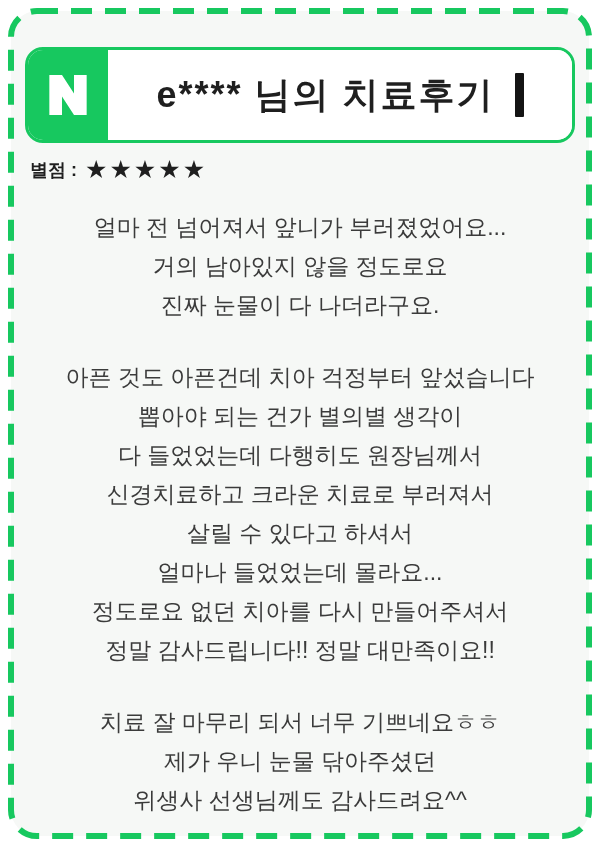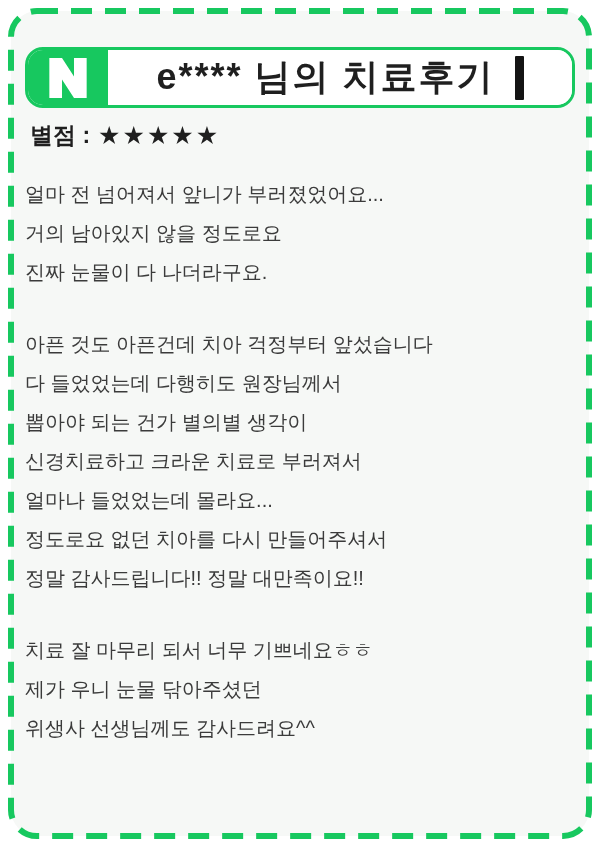--- a/index.html
+++ b/index.html
@@ -20,21 +20,21 @@
     display: block;
   }
   .content {
     position: absolute;
     left: 11px; top: 11px; right: 11px; bottom: 11px;
     padding: 36px 14px 0 14px;
   }
   
   .search-bar {
     display: flex;
-    height: 61px;
+    height: 96px;
     border: 3px solid var(--accent-green, #17C85F);
     border-radius: 18px;
     overflow: hidden;
     background: #ffffff;
   }
   .logo-block {
     width: 80px;
     flex: 0 0 80px;
     background: var(--accent-green, #17C85F);
     display: flex; align-items: center; justify-content: center;
@@ -70,28 +70,28 @@
   .hashtag {
     font-size: 24px;
     font-weight: 600;
     color: var(--text-primary, #1f1f1f);
     letter-spacing: 0.5px;
   }
   .rating {
     display: flex; align-items: center; gap: 8px;
     color: var(--text-primary, #1f1f1f);
   }
-  .rating-label { font-size: 23px; font-weight: 600; }
+  .rating-label { font-size: 18px; font-weight: 600; }
   .stars { font-size: 25px; letter-spacing: 2px; font-weight: 400; }
   
   .review {
     margin-top: 24px;
-    text-align: left;
+    text-align: center;
     color: var(--text-body, #3b3b3b);
-    font-size: 20px;
+    font-size: 23px;
     font-weight: 500;
   }
   .paragraph { margin-bottom: 33px; }
   .paragraph:last-child { margin-bottom: 0; }
   .line { line-height: 39px; white-space: nowrap; }
 </style>
 </head>
 <body>
 
 <div class="sheet">
@@ -122,23 +122,24 @@
     </div>
 
     <div class="review">
       <div class="paragraph">
         <div class="line">얼마 전 넘어져서 앞니가 부러졌었어요...</div>
         <div class="line">거의 남아있지 않을 정도로요</div>
         <div class="line">진짜 눈물이 다 나더라구요.</div>
       </div>
       <div class="paragraph">
         <div class="line">아픈 것도 아픈건데 치아 걱정부터 앞섰습니다</div>
+        <div class="line">뽑아야 되는 건가 별의별 생각이</div>
         <div class="line">다 들었었는데 다행히도 원장님께서</div>
-        <div class="line">뽑아야 되는 건가 별의별 생각이</div>
         <div class="line">신경치료하고 크라운 치료로 부러져서</div>
+        <div class="line">살릴 수 있다고 하셔서</div>
         <div class="line">얼마나 들었었는데 몰라요...</div>
         <div class="line">정도로요 없던 치아를 다시 만들어주셔서</div>
         <div class="line">정말 감사드립니다!! 정말 대만족이요!!</div>
       </div>
       <div class="paragraph">
         <div class="line">치료 잘 마무리 되서 너무 기쁘네요ㅎㅎ</div>
         <div class="line">제가 우니 눈물 닦아주셨던</div>
         <div class="line">위생사 선생님께도 감사드려요^^</div>
       </div>
     </div>

